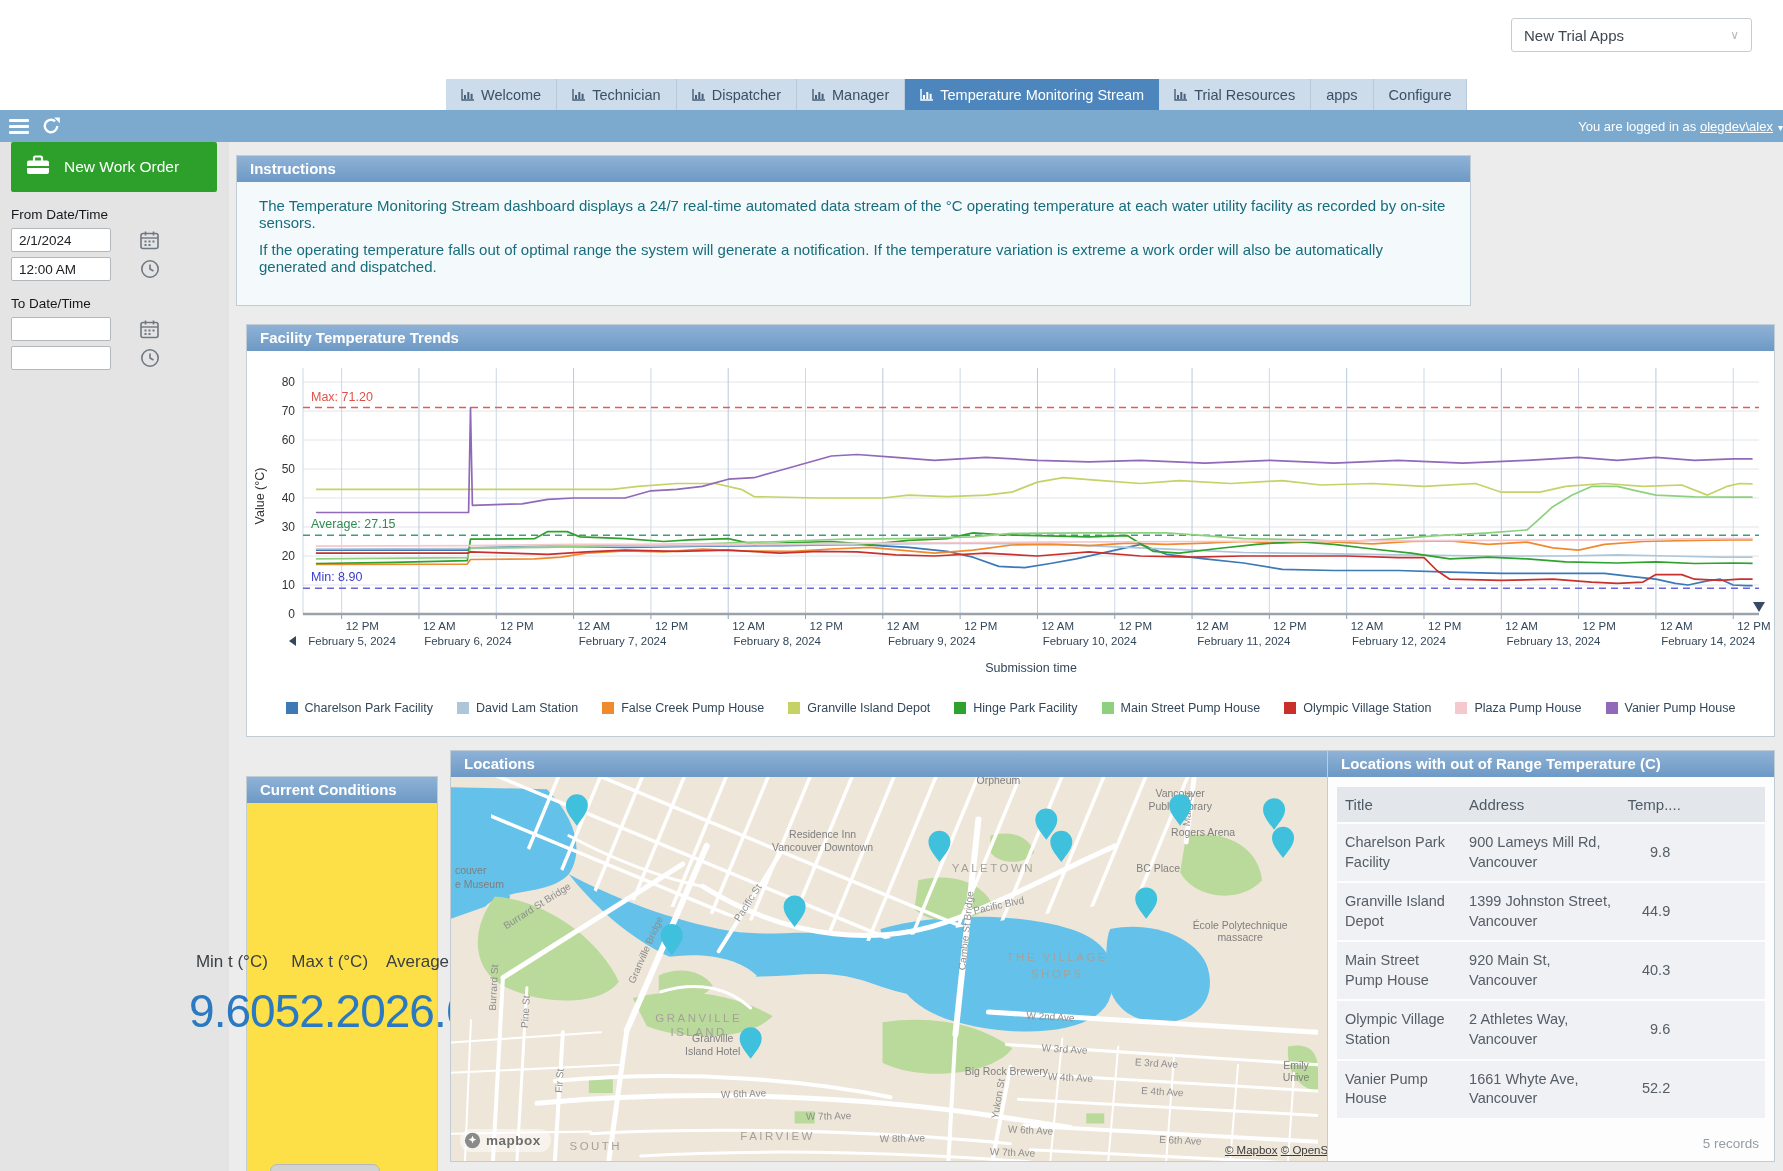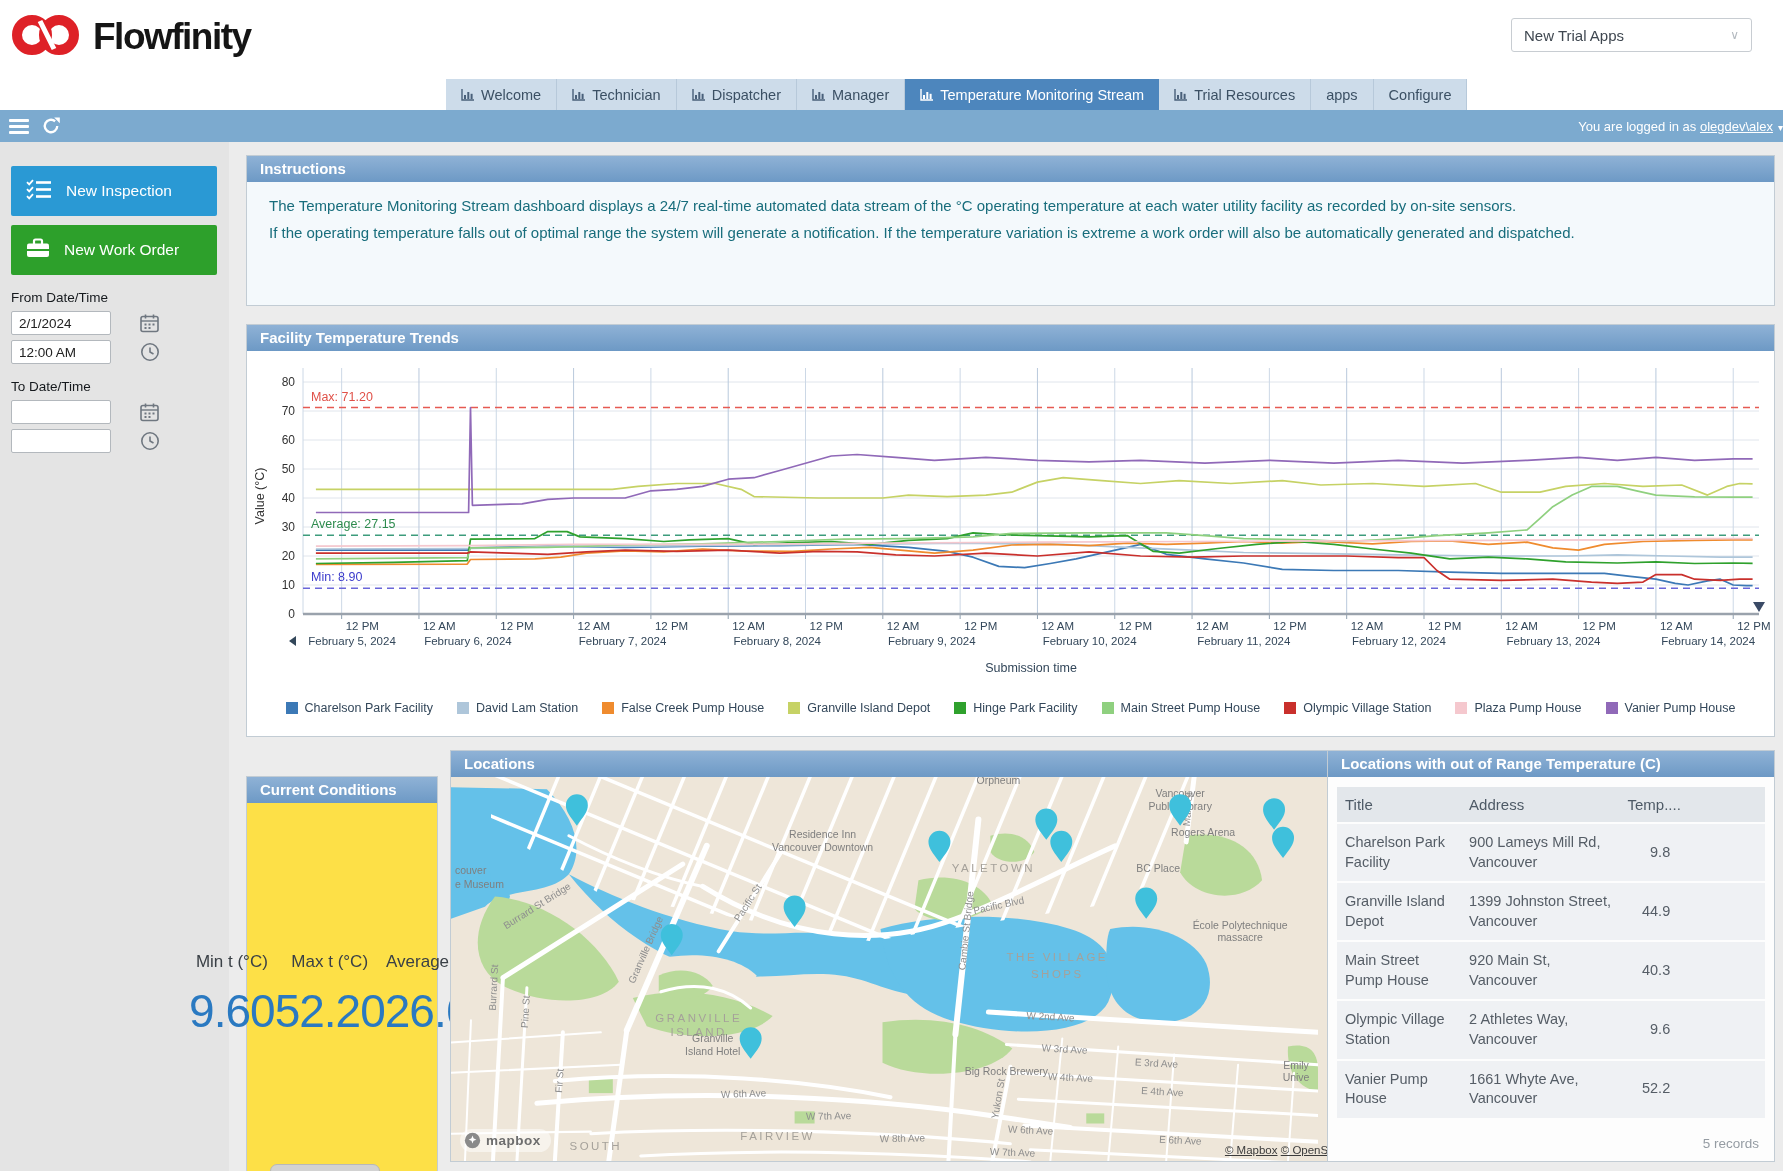--- a/index.html
+++ b/index.html
@@ -34,21 +34,21 @@
   .first-btn{margin-top:24px}
   .fieldlabel{margin:15px 0 6px 11px;font-size:13.5px;color:#15191d}
   .frow{display:flex;align-items:center;margin:0 0 5px 11px;gap:29px}
   .finput{width:84px;height:22px;border:1px solid #b3b8bd;border-radius:2px;
         font-family:"Liberation Sans",sans-serif;font-size:13.5px;padding:0 7px;color:#222;background:#fff}
   .ficon{cursor:pointer;display:flex}
   
   .panel{position:absolute;background:#fff;border:1px solid #c2ccd4;box-sizing:border-box}
   .phead{height:26px;background:linear-gradient(180deg,#8fb2d6 0%,#6d99c5 100%);color:#fff;
         font-size:15px;font-weight:bold;line-height:26px;padding-left:13px}
-  #p-instructions{left:246px;top:155px;width:1529px;height:151px}
+  #p-instructions{left:236px;top:155px;width:1235px;height:151px}
   .ibody{background:#f4f9fc;height:123px;padding:15px 22px;box-sizing:border-box;overflow:hidden}
   .ibody p{margin:0 0 10px;font-size:15px;color:#186d7c}
   #p-chart{left:246px;top:324px;width:1529px;height:413px}
   .cbody{background:#fff;padding-top:5px}
   .legend{display:flex;justify-content:center;gap:24px;margin-top:1px;font-size:12.5px;color:#33475a}
   .litem{display:flex;align-items:center;gap:7px;cursor:pointer;white-space:nowrap}
   .sw{width:12px;height:12px;display:inline-block}
   
   #p-current{left:246px;top:776px;width:192px;height:412px}
   .curbody{background:#fde047;height:384px;display:flex;flex-direction:row;justify-content:center;align-items:center}
@@ -83,30 +83,20 @@
   .records{position:absolute;right:15px;bottom:10px;font-size:13.5px;color:#959ca3}
   .scrollthumb{position:absolute;left:270px;top:1164px;width:108px;height:14px;background:#d2d2d2;
         border:1px solid #b8b8b8;border-radius:7px;cursor:pointer}
 </style>
 </head>
 <body>
 
 <div class="page">
 
   <div class="top">
-    <div class="logo">
-      <span>
-        <svg width="72" height="48" viewBox="0 0 72 48">
-          <circle cx="20" cy="24" r="15" fill="none" stroke="#de2127" stroke-width="10"></circle>
-          <circle cx="47" cy="24" r="15" fill="none" stroke="#de2127" stroke-width="10"></circle>
-          <path d="M28 10 L42 38" stroke="#fff" stroke-width="5"></path>
-        </svg>
-      </span>
-      <span class="logo-text">Flowfinity</span>
-    </div>
     <div class="app-select">
       <span>New Trial Apps</span>
       <span class="chev">∨</span>
     </div>
     <nav class="tabs" id="tabs">
         <div class="tab">
           <svg width="13" height="12" viewBox="0 0 13 12">
             <path d="M1 0v11h12" fill="none" stroke="#49607a" stroke-width="1.4"></path>
             <rect x="3" y="6" width="2" height="4" fill="#49607a"></rect>
             <rect x="6.3" y="3" width="2" height="7" fill="#49607a"></rect>
@@ -180,33 +170,20 @@
         <polygon points="15.8,1.8 22.6,1.8 22.6,8.6" fill="#fff"></polygon>
       </svg>
     </div>
     <div class="login">
       <span>You are logged in as</span>
       <span class="uname">olegdev\alex</span><span class="caret">▾</span>
     </div>
   </div>
 
   <aside class="sidebar">
-    <div class="sbtn blue first-btn">
-      <span>
-        <svg width="26" height="21" viewBox="0 0 26 21">
-          <path d="M1 3.2l2.2 2.2L7 1.2" fill="none" stroke="#fff" stroke-width="1.8"></path>
-          <line x1="10" y1="3.5" x2="25" y2="3.5" stroke="#fff" stroke-width="2.6"></line>
-          <path d="M1 10.2l2.2 2.2L7 8.2" fill="none" stroke="#fff" stroke-width="1.8"></path>
-          <line x1="10" y1="10.5" x2="25" y2="10.5" stroke="#fff" stroke-width="2.6"></line>
-          <path d="M1 17.2l2.2 2.2L7 15.2" fill="none" stroke="#fff" stroke-width="1.8"></path>
-          <line x1="10" y1="17.5" x2="25" y2="17.5" stroke="#fff" stroke-width="2.6"></line>
-        </svg>
-      </span>
-      <span>New Inspection</span>
-    </div>
     <div class="sbtn green">
       <span>
         <svg width="24" height="20" viewBox="0 0 24 20">
           <path d="M8 6V3a1.5 1.5 0 0 1 1.5-1.5h5A1.5 1.5 0 0 1 16 3v3" fill="none" stroke="#fff" stroke-width="2.2"></path>
           <rect x="1" y="5.5" width="22" height="13.5" rx="2" fill="#fff"></rect>
           <rect x="1" y="11" width="22" height="2" fill="#2da02b"></rect>
         </svg>
       </span>
       <span>New Work Order</span>
     </div>

